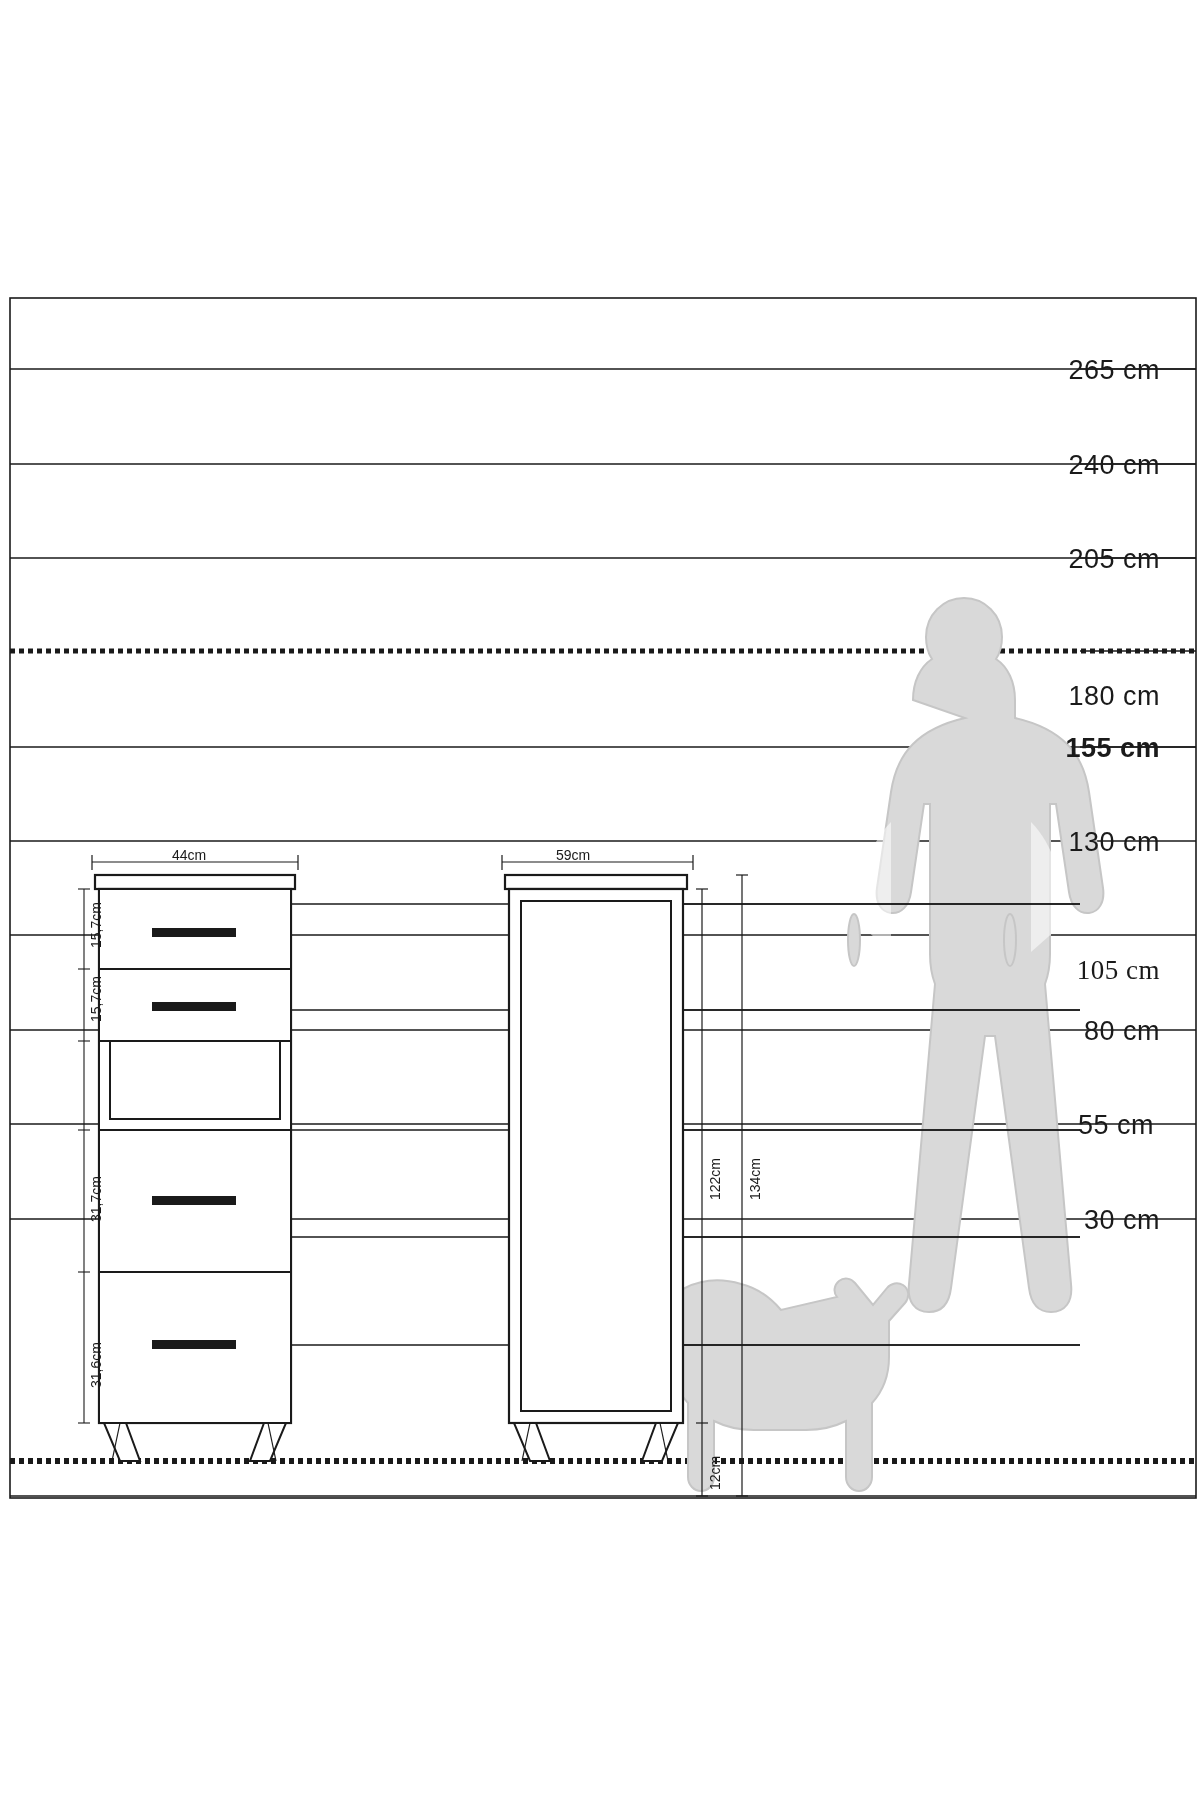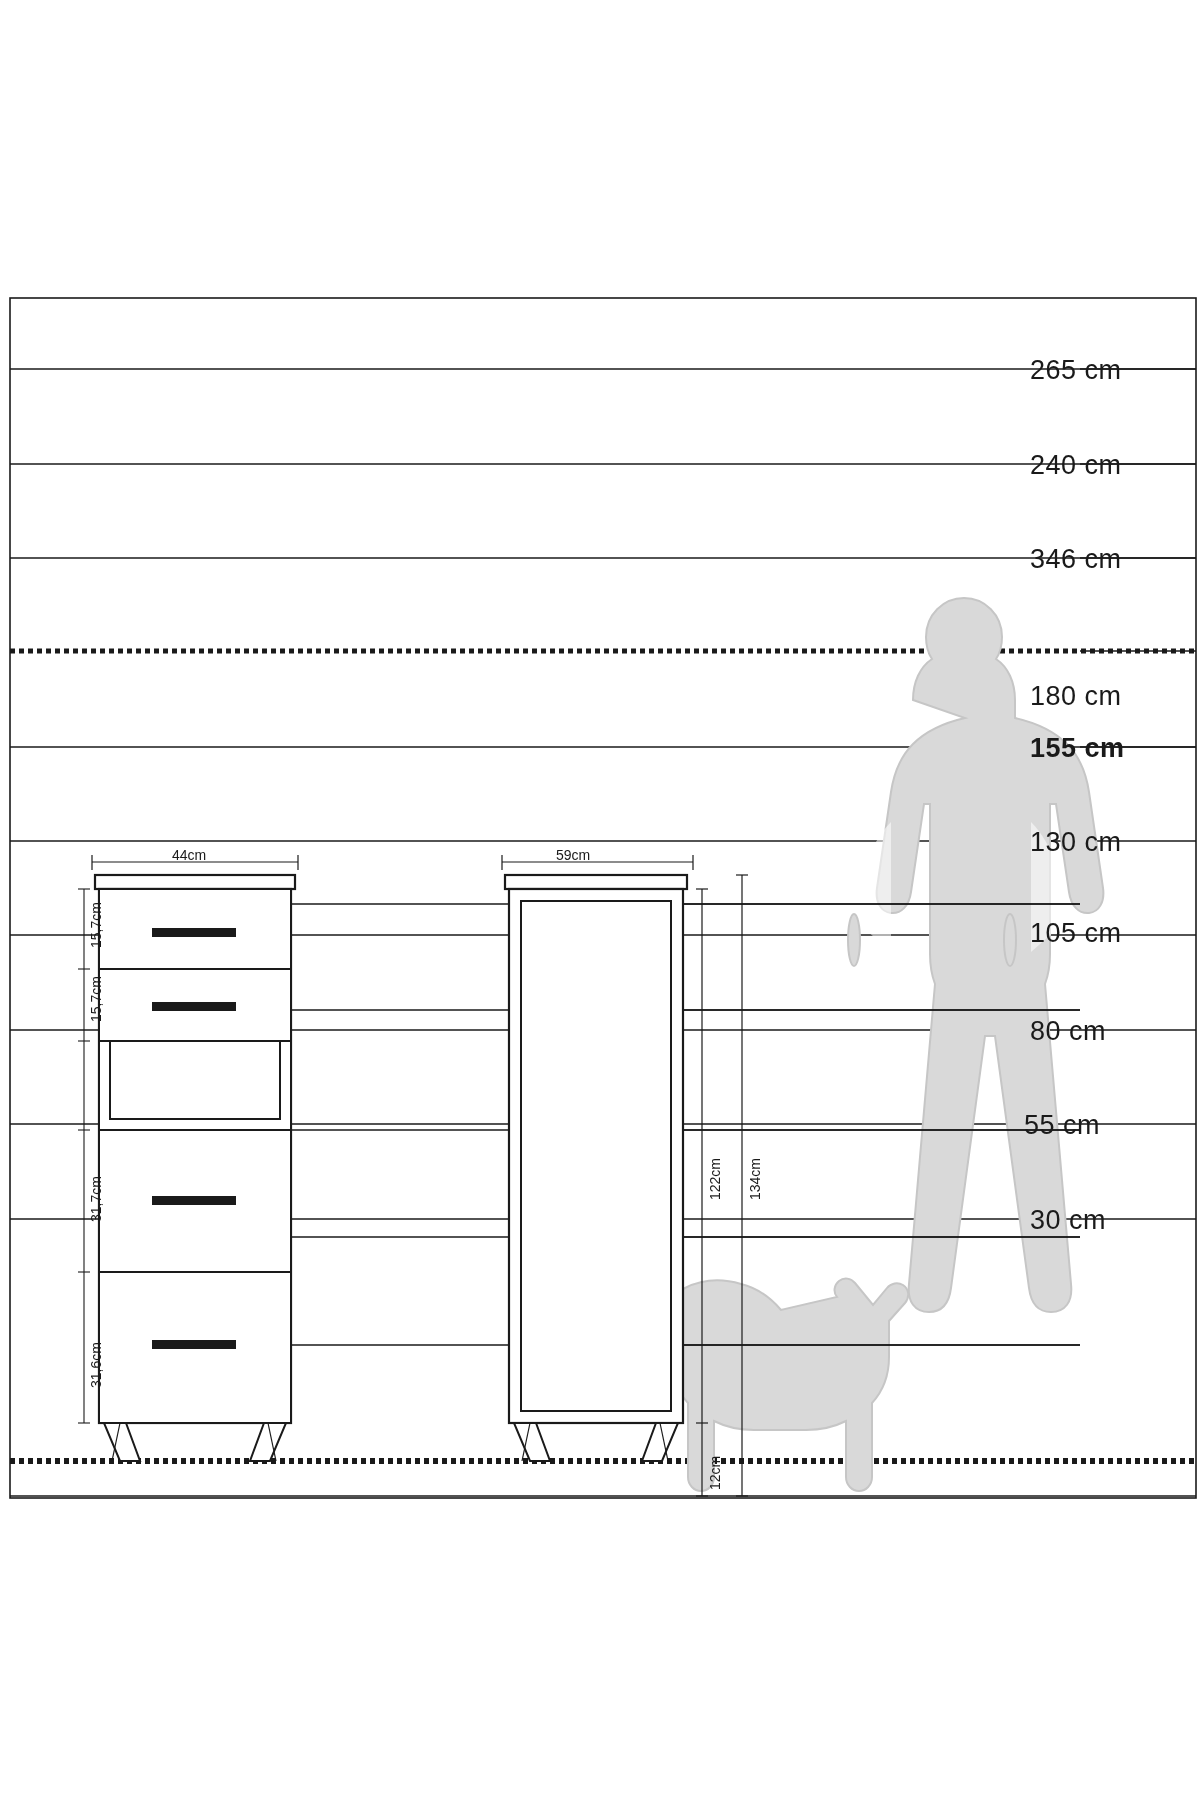--- a/index.html
+++ b/index.html
@@ -7,21 +7,21 @@
     width:1200px;height:1800px;background:#ffffff;
     font-family:"Liberation Sans", sans-serif;
     position:relative;overflow:hidden;
   }
   #stage{position:absolute;left:0;top:0;width:1200px;height:1800px;}
   svg#drawing{position:absolute;left:0;top:0;width:1200px;height:1800px;}
   .scale-label{
     position:absolute;
     font-family:"Liberation Sans", sans-serif;
     font-size:27px;color:#1a1a1a;
-    white-space:nowrap;text-align:left;
+    white-space:nowrap;text-align:right;
     letter-spacing:0.5px;
   }
   .dim-label{
     position:absolute;
     font-family:"Liberation Sans", sans-serif;
     font-size:14px;color:#1a1a1a;
     white-space:nowrap;
   }
   .dim-label.vert{
     transform-origin:0 0;
@@ -218,25 +218,25 @@
       <line x1="683" y1="1010" x2="1080" y2="1010"></line>
       <line x1="683" y1="1130" x2="1080" y2="1130"></line>
       <line x1="683" y1="1237" x2="1080" y2="1237"></line>
       <line x1="683" y1="1345" x2="1080" y2="1345"></line>
     </g>
 
   </svg>
 
   <div class="scale-label" style="left:1030px;top:355px;width:130px;">265 cm</div>
   <div class="scale-label" style="left:1030px;top:450px;width:130px;">240 cm</div>
-  <div class="scale-label" style="left:1030px;top:544px;width:130px;">346 cm</div>
+  <div class="scale-label" style="left:1030px;top:544px;width:130px;">205 cm</div>
   <div class="scale-label" style="left:1030px;top:637px;width:130px;margin-top:44px;">180 cm</div>
   <div class="scale-label" style="left:1030px;top:733px;width:130px;font-weight:bold;">155 cm</div>
   <div class="scale-label" style="left:1030px;top:827px;width:130px;">130 cm</div>
-  <div class="scale-label" style="left:1030px;top:918px;width:130px;">105 cm</div>
+  <div class="scale-label" style="left:1030px;top:955px;width:130px;font-family:Liberation Serif, serif;">105 cm</div>
   <div class="scale-label" style="left:1030px;top:1016px;width:130px;">80 cm</div>
   <div class="scale-label" style="left:1024px;top:1110px;width:130px;">55 cm</div>
   <div class="scale-label" style="left:1030px;top:1205px;width:130px;">30 cm</div>
 
   <div class="dim-label" style="left:172px;top:847px;">44cm</div>
   <div class="dim-label" style="left:556px;top:847px;">59cm</div>
 
   <div class="dim-label vert" style="left:88px;top:948px;">15,7cm</div>
   <div class="dim-label vert" style="left:88px;top:1022px;">15,7cm</div>
   <div class="dim-label vert" style="left:88px;top:1222px;">31,7cm</div>

